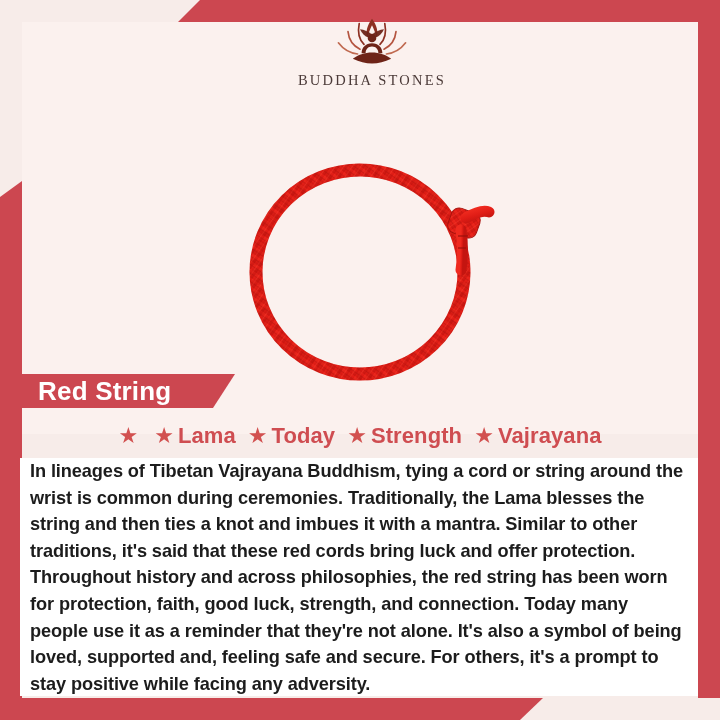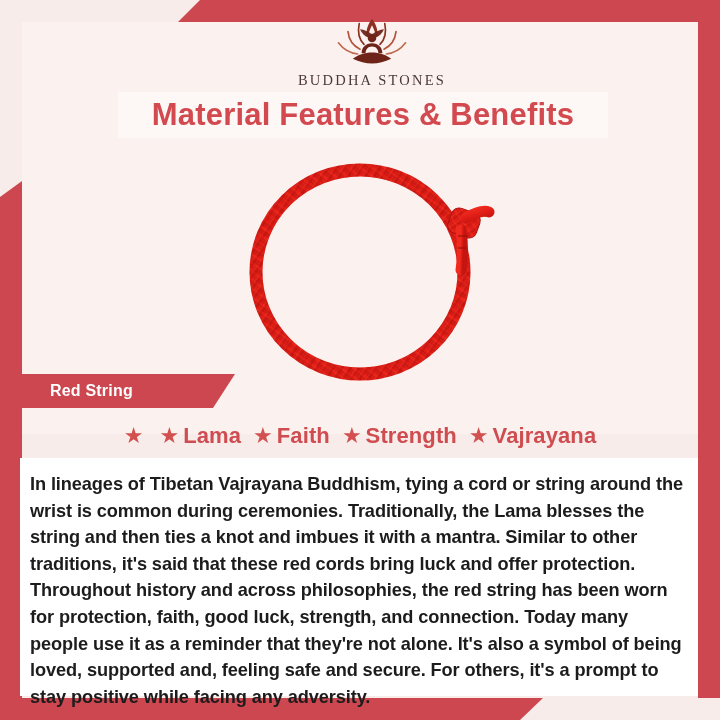--- a/index.html
+++ b/index.html
@@ -145,23 +145,23 @@
     width: 235px;
     height: 34px;
     background: #cc4750;
     clip-path: polygon(0 0, 235px 0, 213px 34px, 0 34px);
     display: flex;
     align-items: center;
     z-index: 6;
   }
   .name-banner-text {
     color: #ffffff;
-    font-size: 16px;
+    font-size: 26px;
     font-weight: bold;
-    padding-left: 50px;
+    padding-left: 38px;
     letter-spacing: 0.2px;
   }
 
   
   .benefits {
     position: absolute;
     left: 22px;
     top: 418px;
     width: 676px;
     height: 36px;
@@ -194,21 +194,21 @@
     position: absolute;
     left: 20px;
     top: 458px;
     width: 678px;
     height: 238px;
     background: #ffffff;
     z-index: 5;
   }
   .copy-text {
     margin: 0;
-    padding: 13px 14px 0 10px;
+    padding: 0 14px 0 10px;
     font-size: 18.2px;
     line-height: 26.6px;
     color: #1c1c1c;
     font-weight: bold;
     text-align: left;
     letter-spacing: -0.1px;
   }
 </style>
 </head>
 <body>
@@ -240,23 +240,20 @@
           <path d="M60 36.5 C52 36.5 47 42 47 49 L52 49 C52 44 55 40.5 60 40.5 C65 40.5 68 44 68 49 L73 49 C73 42 68 36.5 60 36.5 Z"></path>
           <path d="M60 25.5 C56 22 50 19.5 45 19 C47 24 51 28 56 29.5 Z" opacity="0.95"></path>
           <path d="M60 25.5 C64 22 70 19.5 75 19 C73 24 69 28 64 29.5 Z" opacity="0.95"></path>
           <path d="M36 56 C42 51 51 48 60 48 C69 48 78 51 84 56 C76 60 68 62 60 62 C52 62 44 60 36 56 Z"></path>
         </g>
       </svg>
     </span>
     <span class="logo-word">BUDDHA STONES</span>
   </div>
 
-  <div class="title-band">
-    <span class="title-text">Material Features &amp; Benefits</span>
-  </div>
 
   <div class="photo">
     <svg viewBox="0 0 272 240" xmlns="http://www.w3.org/2000/svg">
       <defs>
         <linearGradient id="cordgrad" x1="0" y1="0" x2="1" y2="1">
           <stop offset="0%" stop-color="#ef2a1f"></stop>
           <stop offset="50%" stop-color="#e01d16"></stop>
           <stop offset="100%" stop-color="#c41510"></stop>
         </linearGradient>
         <pattern id="braid" width="7" height="7" patternUnits="userSpaceOnUse" patternTransform="rotate(35)">
@@ -286,21 +283,21 @@
   <div class="benefits">
     <span class="benefit">
       <span class="star">★</span>
     </span>
     <span class="benefit">
       <span class="star">★</span>
       <span class="label">Lama</span>
     </span>
     <span class="benefit">
       <span class="star">★</span>
-      <span class="label">Faith</span>
+      <span class="label">Today</span>
     </span>
     <span class="benefit">
       <span class="star">★</span>
       <span class="label">Strength</span>
     </span>
     <span class="benefit">
       <span class="star">★</span>
       <span class="label">Vajrayana</span>
     </span>
   </div>

